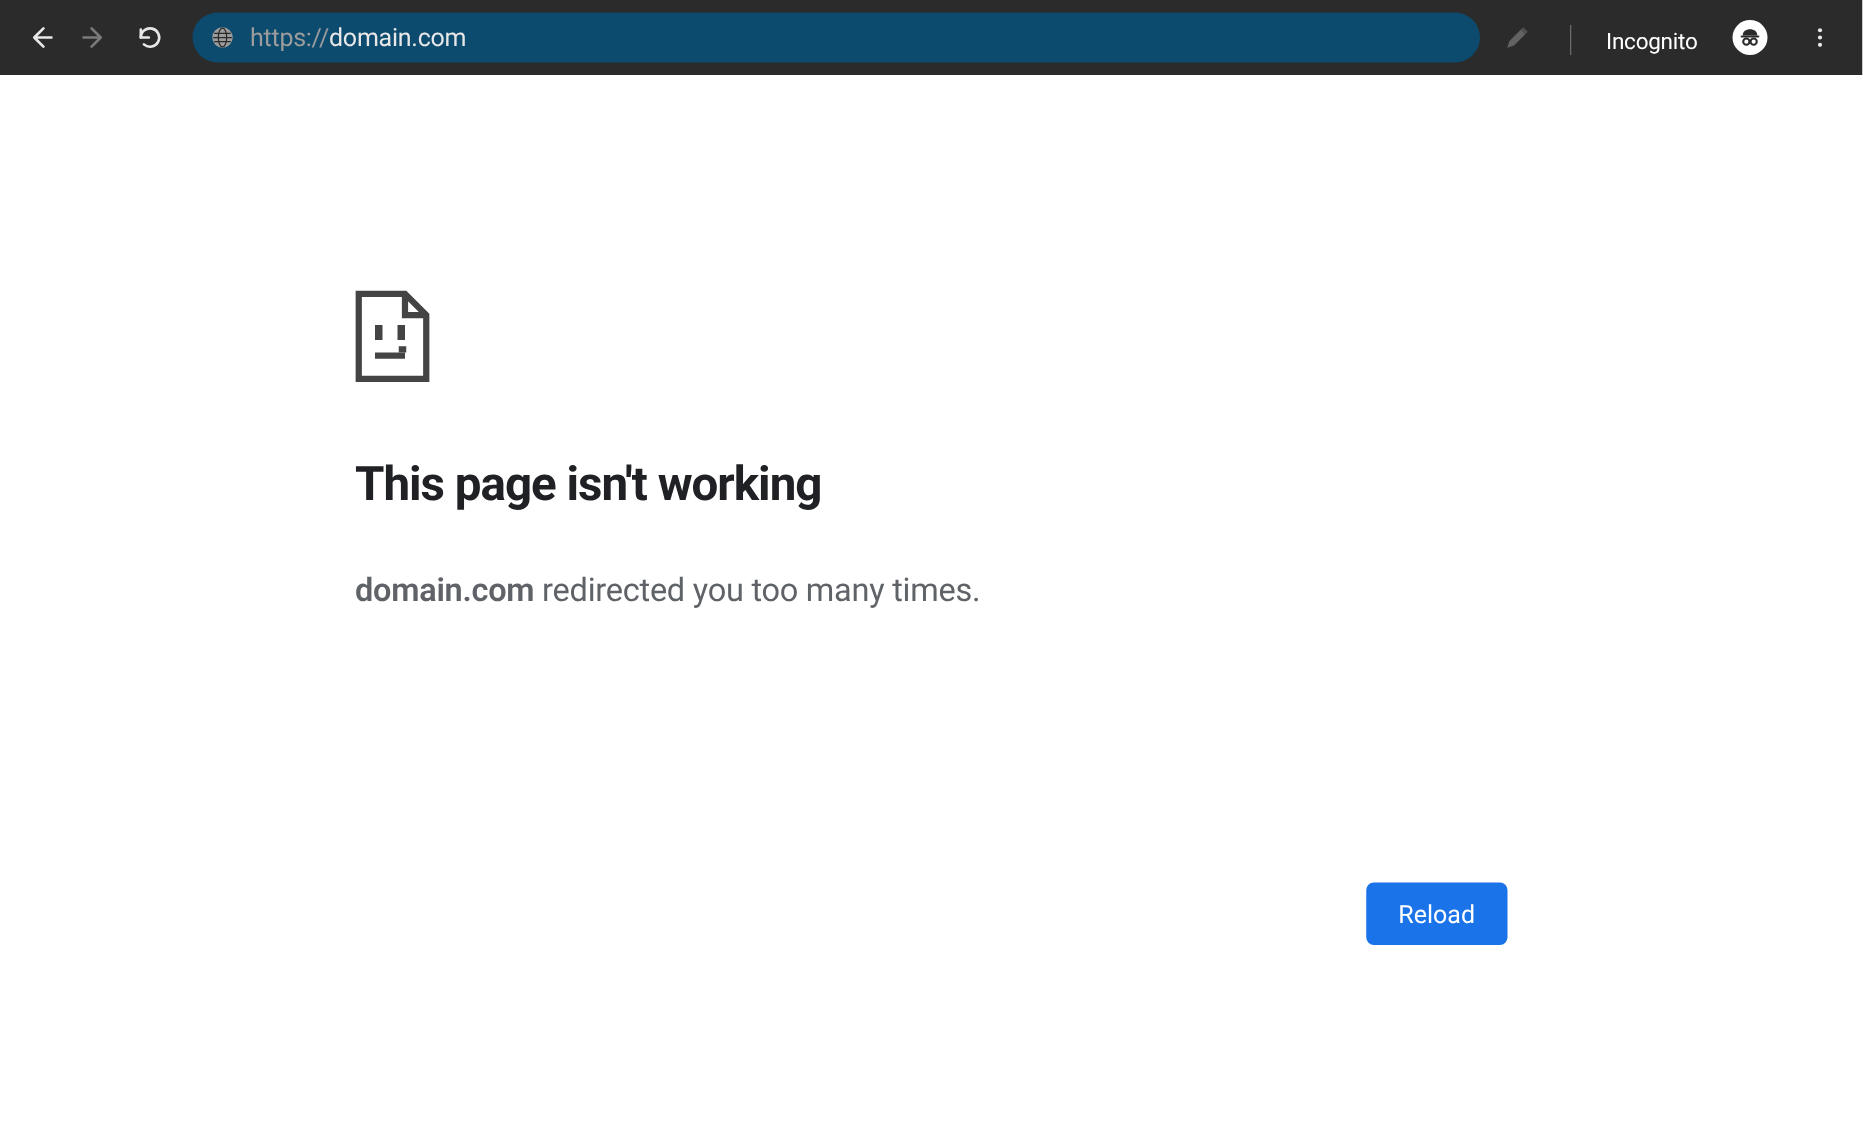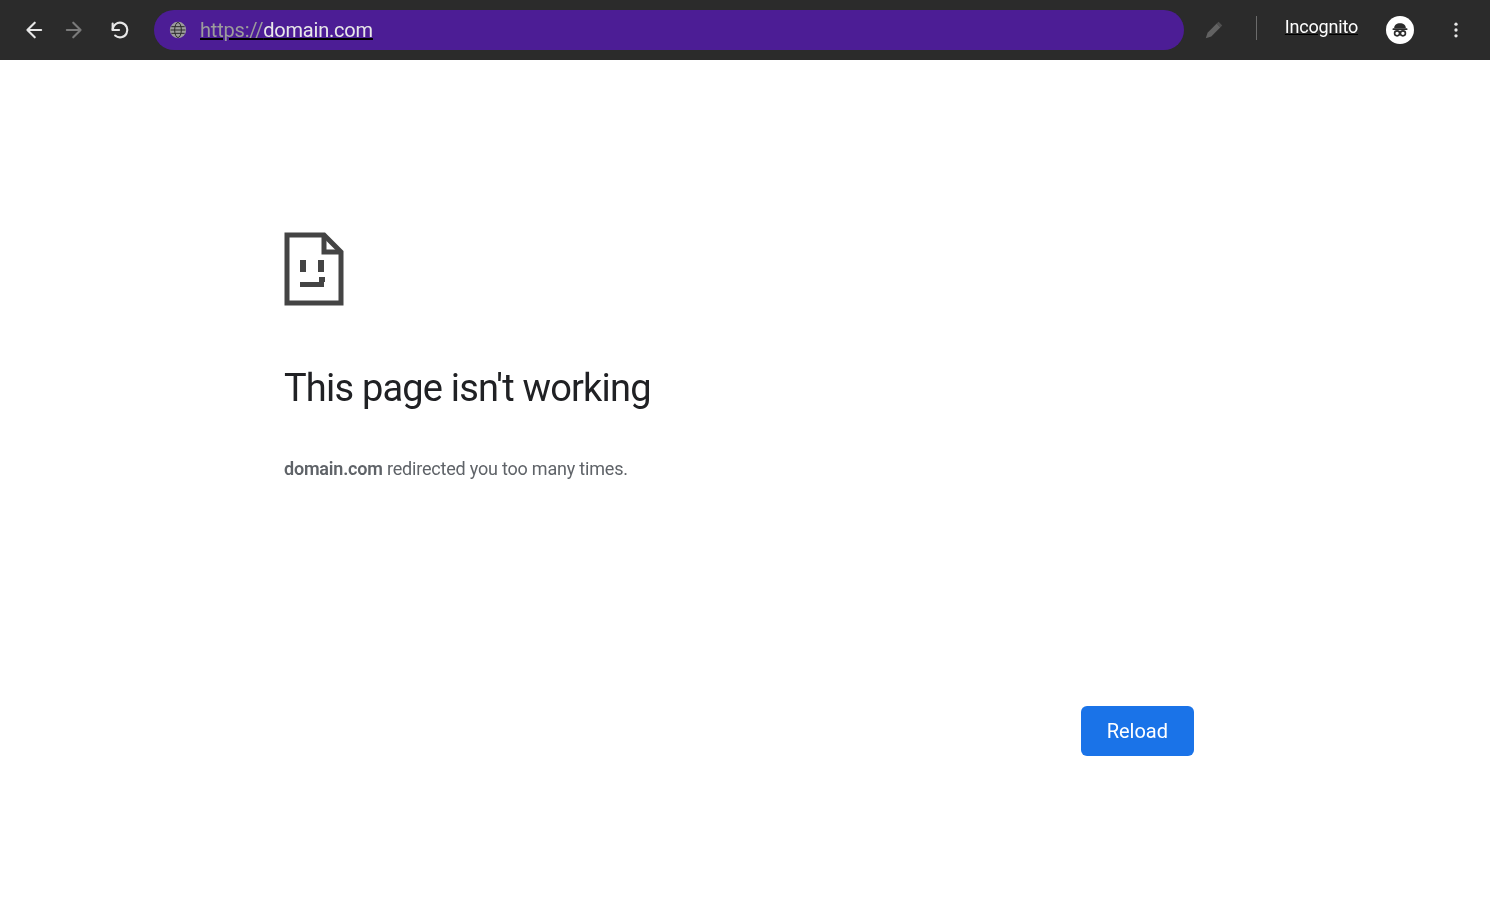--- a/index.html
+++ b/index.html
@@ -26,51 +26,49 @@
       justify-content: center;
       border-radius: 50%;
       cursor: pointer;
     }
     .nav-btn svg { display: block; }
     .nav-back svg path, .nav-reload svg path { stroke: #e8e8e8; }
     .nav-fwd svg path { stroke: #7a7a7a; }
     .omnibox {
       flex: 1;
       height: 40px;
-      background: #4c1d95;
+      background: #0c4a6e;
       border-radius: 20px;
       display: flex;
       align-items: center;
       padding: 0 14px;
       margin: 0 8px;
       gap: 12px;
-      text-decoration: underline;
     }
     .globe-icon {
       width: 20px;
       height: 20px;
       flex-shrink: 0;
       display: flex;
       align-items: center;
       justify-content: center;
     }
     .url-text {
       font-size: 20px;
       color: #9c9c9c;
       font-family: -apple-system, BlinkMacSystemFont, "Segoe UI", Roboto, sans-serif;
       white-space: nowrap;
       letter-spacing: -0.2px;
     }
     .url-host { color: #e8e8e8; }
     .right-group {
       display: flex;
-      align-items: flex-start;
+      align-items: flex-end;
       gap: 28px;
       padding-right: 6px;
-      text-decoration: underline;
     }
     .ext-icon {
       width: 28px;
       height: 28px;
       display: flex;
       align-items: center;
       justify-content: center;
       opacity: 0.55;
     }
     .vsep {
@@ -107,27 +105,27 @@
     }
     .error-block {
       width: 922px;
       position: relative;
     }
     .sad-file {
       margin-bottom: 56px;
     }
     .title {
       font-size: 38px;
-      font-weight: 400;
+      font-weight: 700;
       color: #202124;
       letter-spacing: -0.8px;
       margin-bottom: 38px;
     }
     .message {
-      font-size: 18px;
+      font-size: 26px;
       color: #5f6368;
       margin-bottom: 38px;
       letter-spacing: -0.2px;
       margin-top: 48px;
     }
     .message .host {
       font-weight: 600;
       color: #5f6368;
     }
     .suggestion {
@@ -137,21 +135,21 @@
       cursor: pointer;
       letter-spacing: -0.2px;
     }
     .code {
       font-size: 19px;
       color: #5f6368;
       letter-spacing: 0;
     }
     .reload-btn {
       position: absolute;
-      right: 12px;
+      right: 0;
       top: 474px;
       background: #1a73e8;
       color: #fff;
       border: none;
       font-size: 20px;
       padding: 13px 26px;
       border-radius: 6px;
       cursor: pointer;
       font-family: inherit;
       font-weight: 400;

